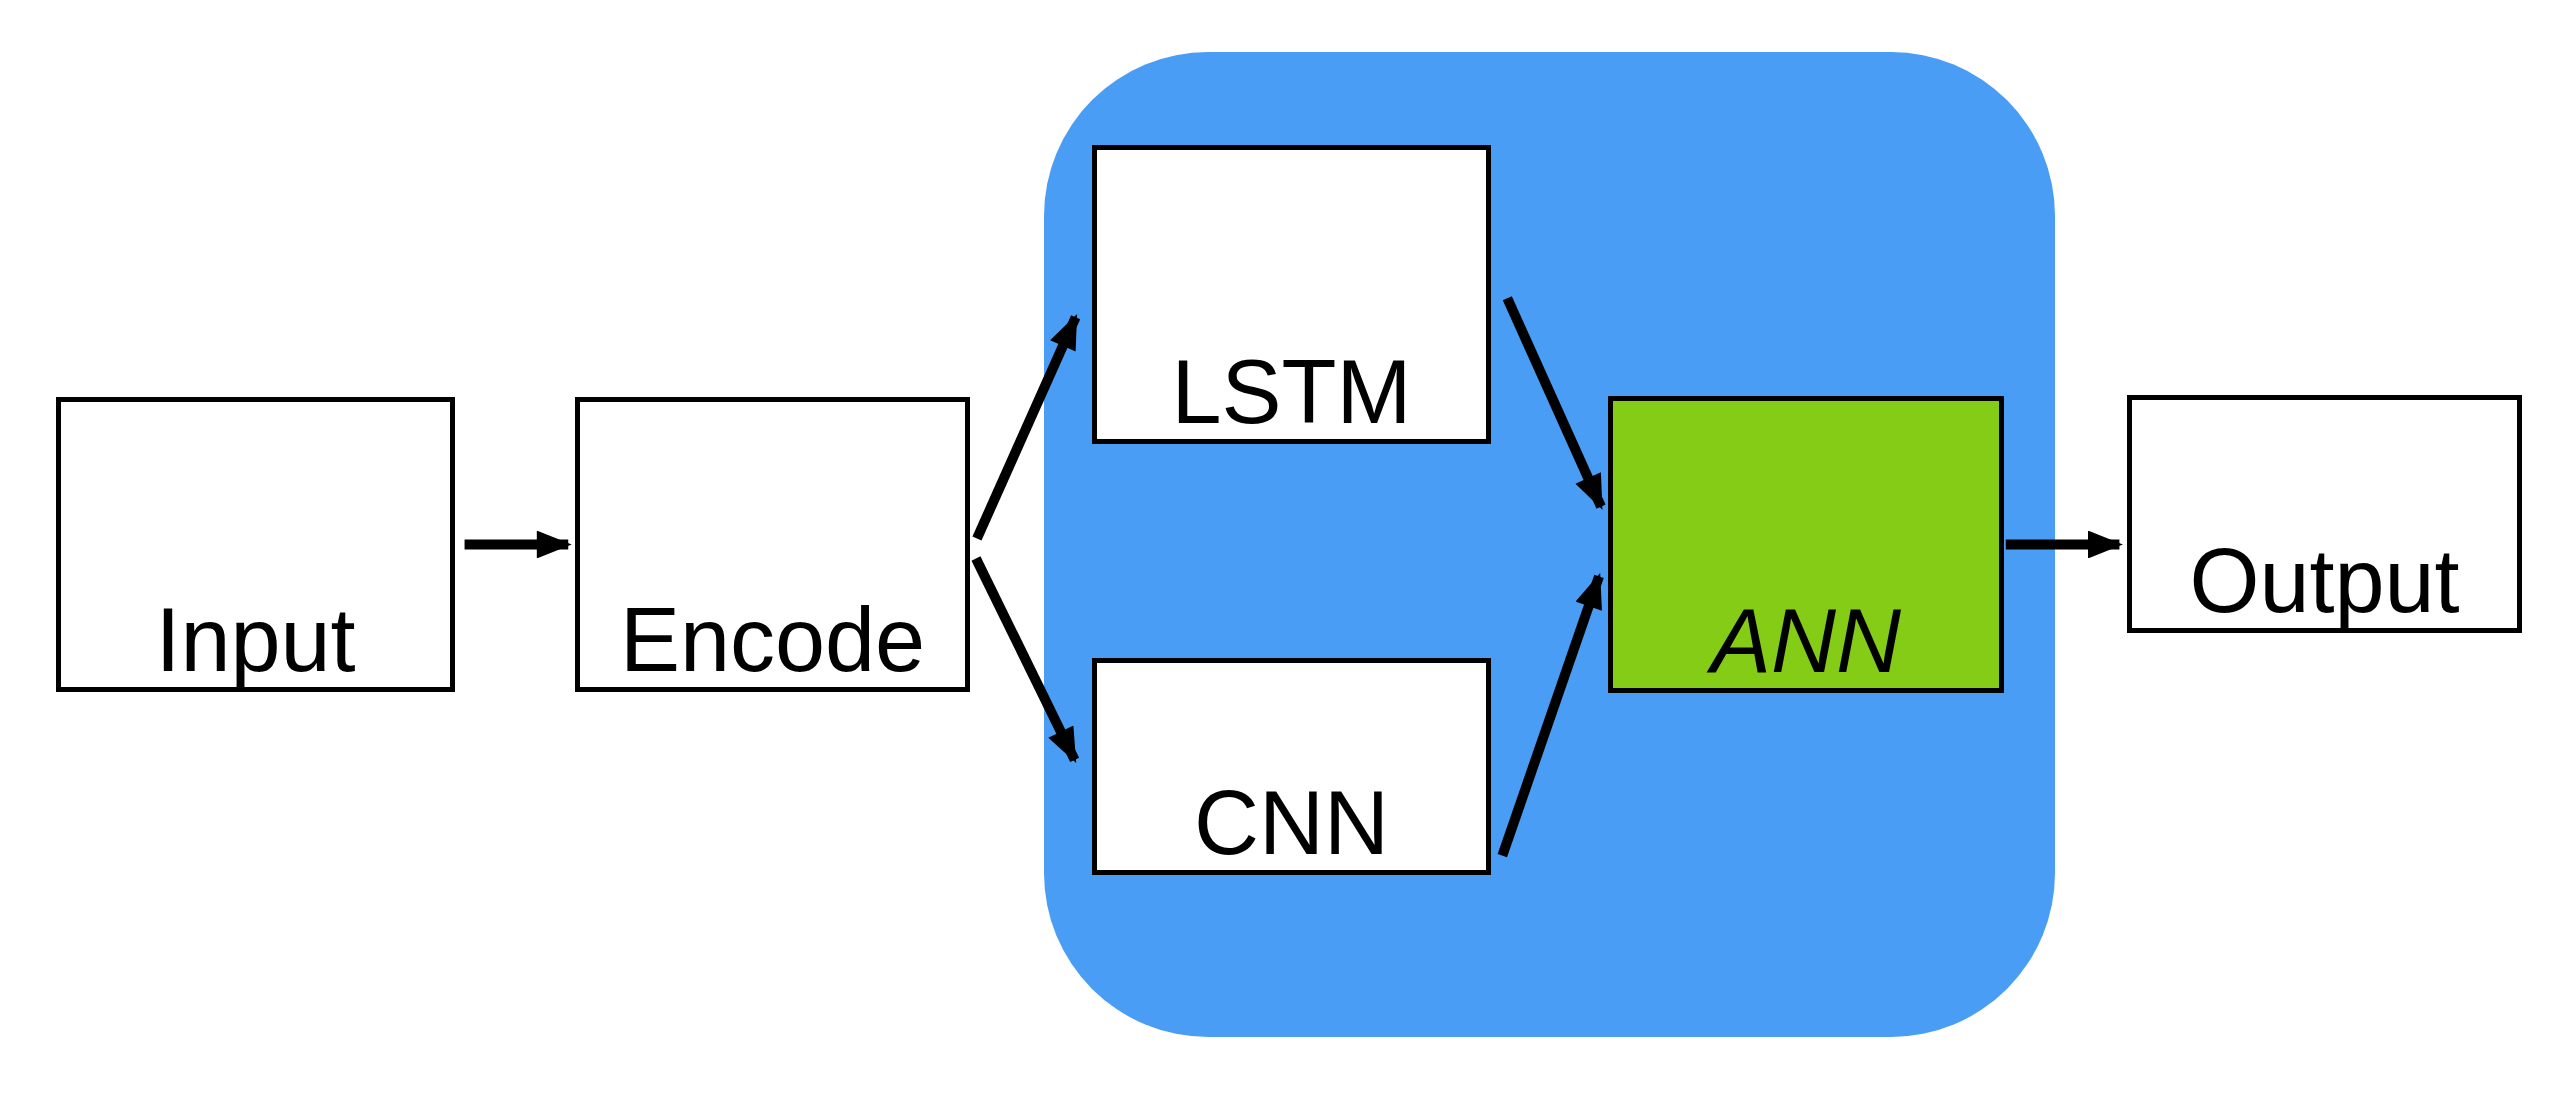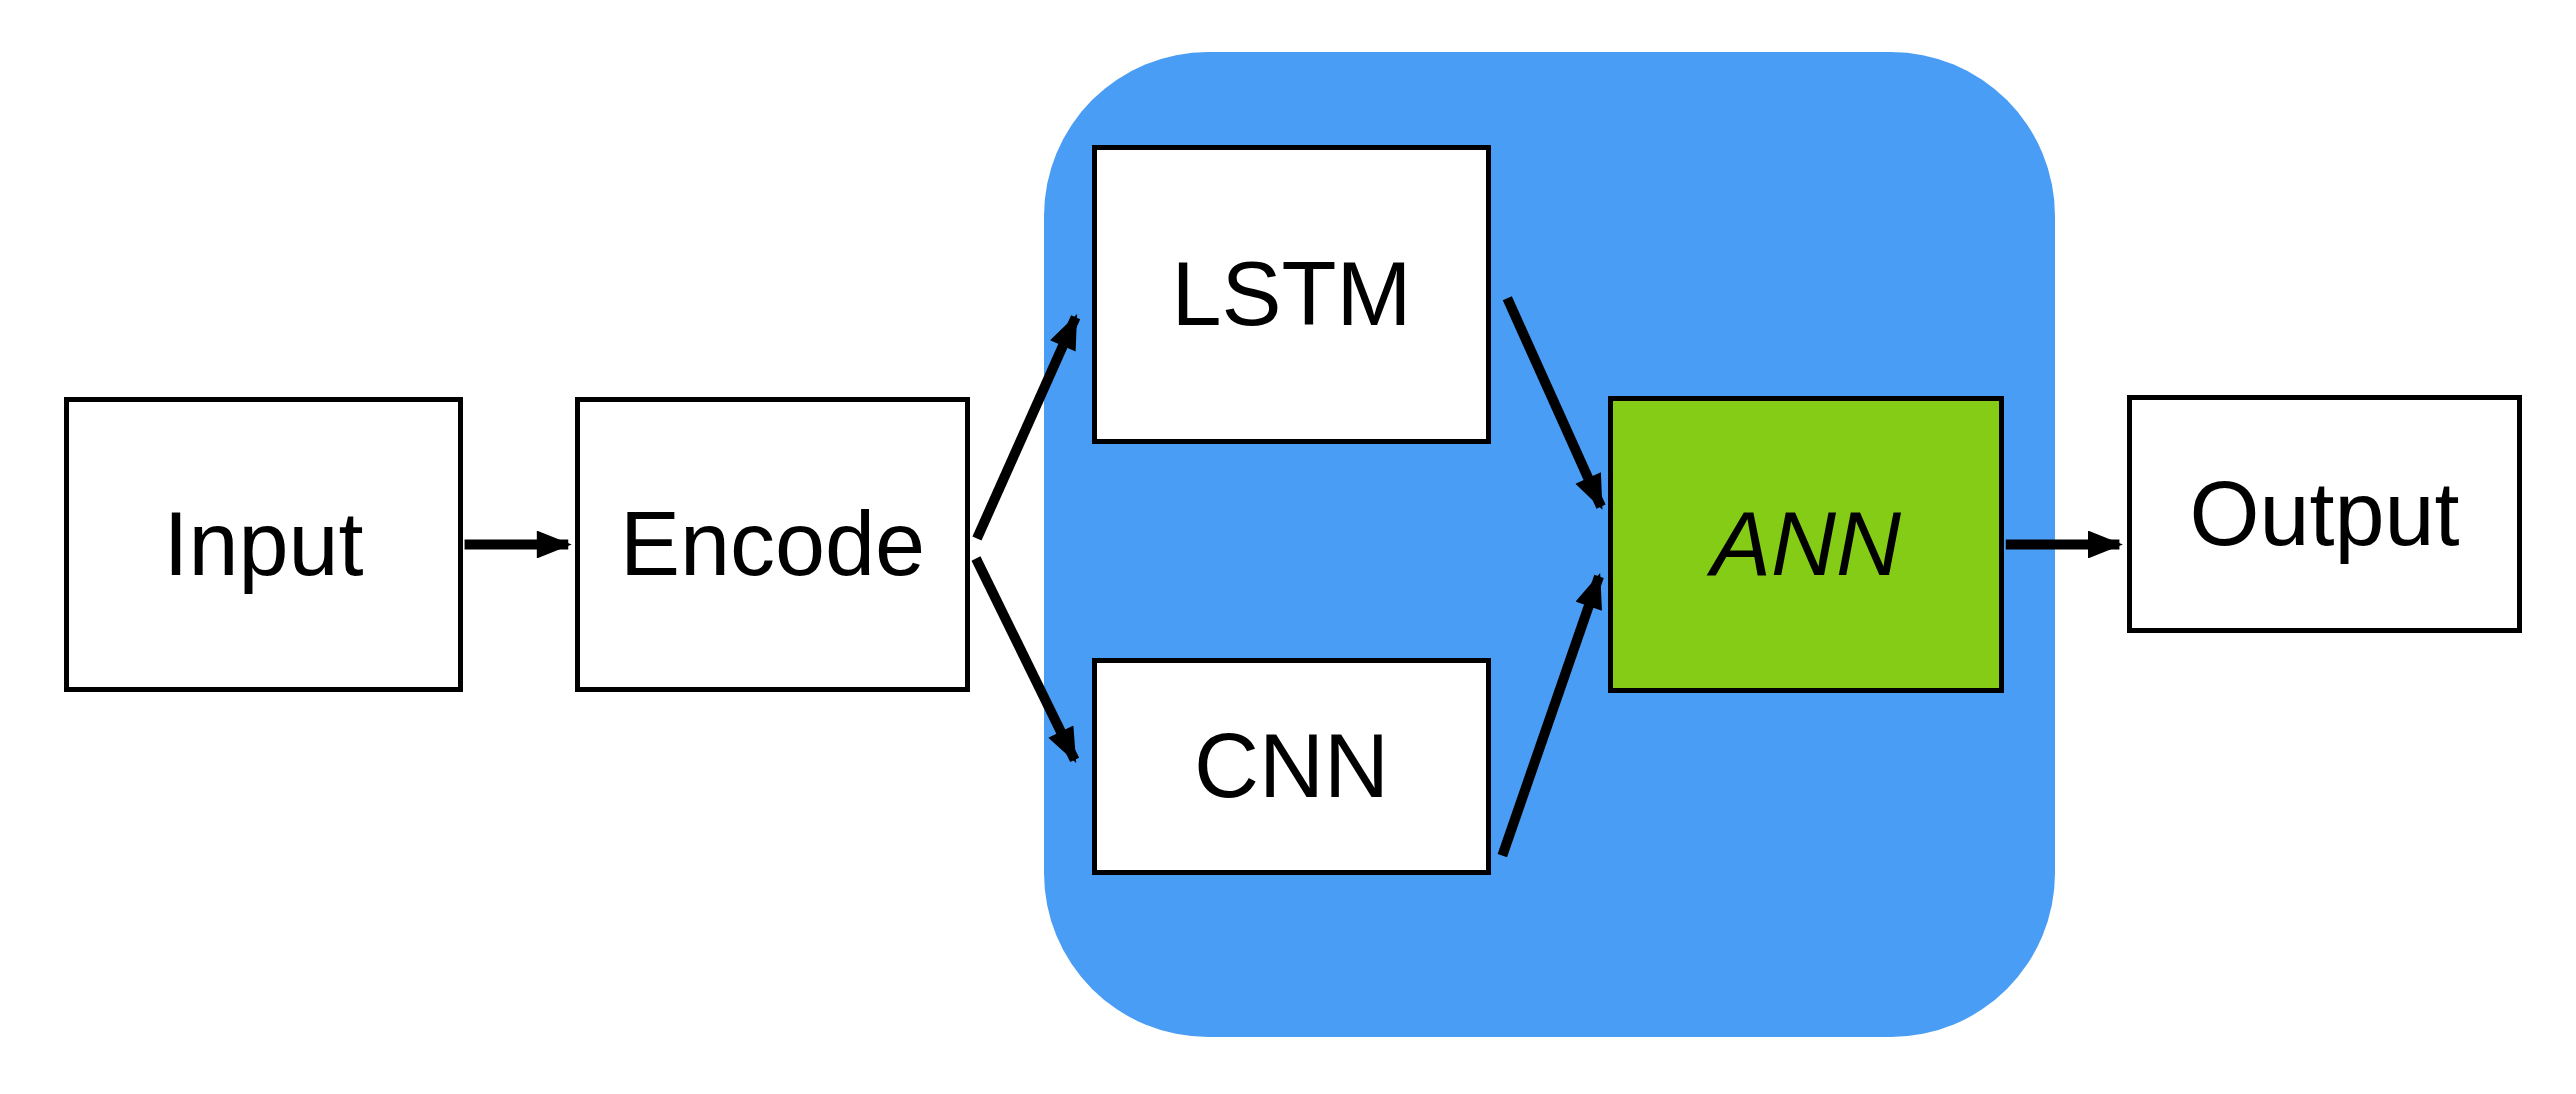--- a/index.html
+++ b/index.html
@@ -39,36 +39,36 @@
     fill: none;
   }
   .node {
     position: absolute;
     box-sizing: border-box;
     background: #ffffff;
     border: 5px solid #000000;
     display: flex;
     flex-direction: column;
     align-items: center;
-    justify-content: center;
+    justify-content: flex-end;
     text-align: center;
     color: #000000;
   }
   .node .label {
     font-size: 90px;
     line-height: 1.05;
     white-space: nowrap;
   }
   .node .sublabel {
     font-size: 52px;
     line-height: 1.1;
     margin-top: 4px;
     white-space: nowrap;
   }
-  .node-input  { left: 64px;   top: 397px; width: 399px; height: 295px; }
+  .node-input  { left: 56px;   top: 397px; width: 399px; height: 295px; }
   .node-encode { left: 575px;  top: 397px; width: 395px; height: 295px; }
   .node-lstm   { left: 1092px; top: 145px; width: 399px; height: 299px; }
   .node-cnn    { left: 1092px; top: 658px; width: 399px; height: 217px; }
   .node-ann    { left: 1608px; top: 396px; width: 396px; height: 297px; }
   .node-output { left: 2127px; top: 395px; width: 395px; height: 238px; }
 </style>
 </head>
 <body>
 
 <div class="canvas" style="background: rgb(255, 255, 255);">

